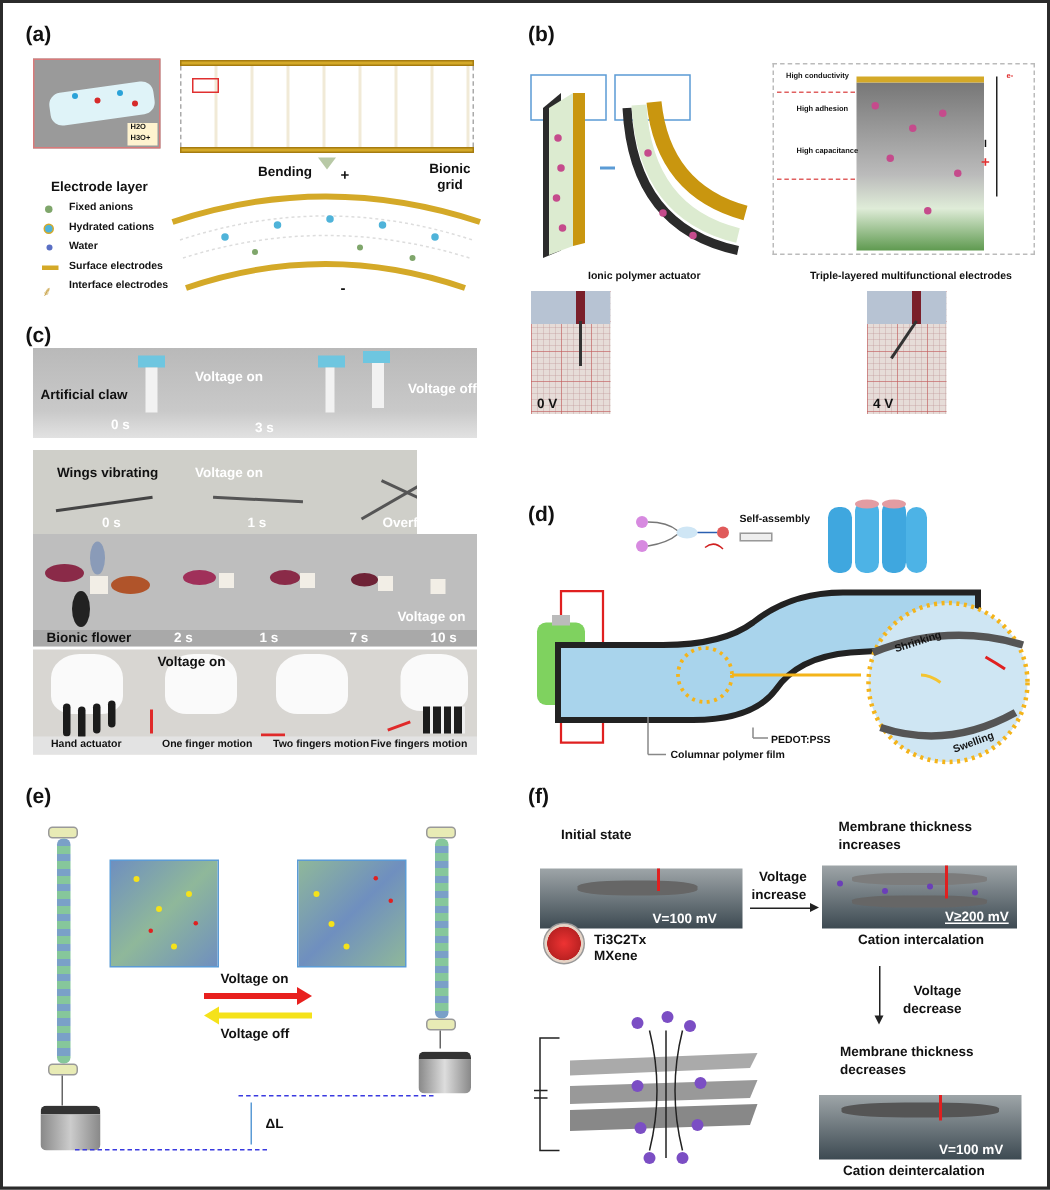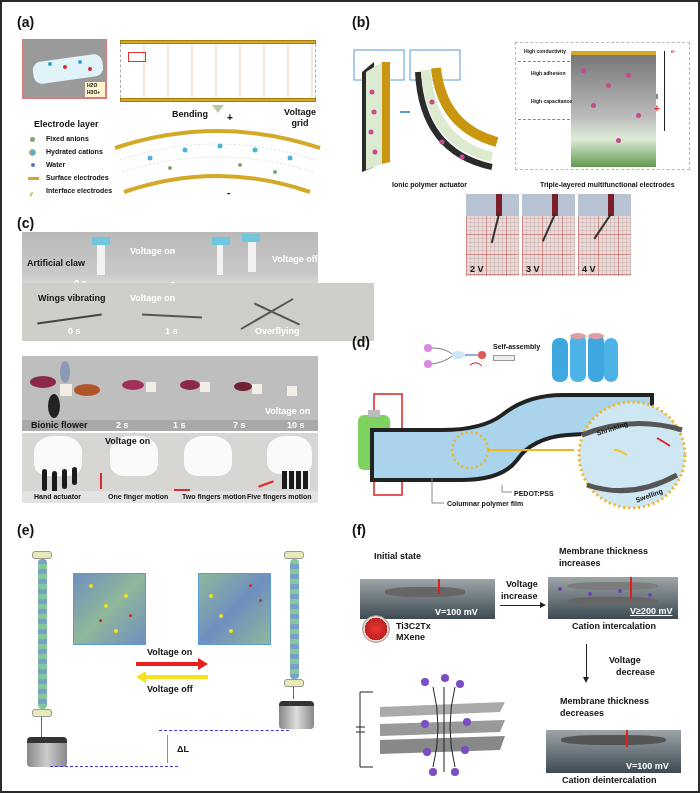--- a/index.html
+++ b/index.html
@@ -46,21 +46,21 @@
 
     <div class="abs" style="left:118px;top:38px;width:196px;height:62px;">
       <div class="electrode" style="left:0;top:0;width:196px;height:4px;"></div>
       <div class="abs" style="left:0;top:4px;width:196px;height:54px;background:repeating-linear-gradient(90deg,#fff 0 22px,#f1ead7 22px 24px);border-left:1px dashed #aaa;border-right:1px dashed #aaa;"></div>
       <div class="electrode" style="left:0;top:58px;width:196px;height:4px;"></div>
       <div class="abs" style="left:8px;top:12px;width:18px;height:10px;border:1px solid #e03030;"></div>
     </div>
     <div class="lbl" style="left:170px;top:107px;">Bending</div>
     <div class="abs" style="left:210px;top:103px;width:0;height:0;border-left:6px solid transparent;border-right:6px solid transparent;border-top:8px solid #b8c9a6;"></div>
     <div class="lbl" style="left:225px;top:110px;font-size:10px;">+</div>
-    <div class="lbl" style="left:278px;top:105px;font-size:9px;text-align:center;white-space:normal;width:40px;line-height:11px;"><span>Voltage grid</span></div>
+    <div class="lbl" style="left:278px;top:105px;font-size:9px;text-align:center;white-space:normal;width:40px;line-height:11px;"><span>Bionic grid</span></div>
     <div class="lbl" style="left:32px;top:117px;">Electrode layer</div>
 
     <svg class="abs" style="left:108px;top:118px;" width="215" height="80" viewBox="0 0 215 80">
       <path d="M5 28 Q107 -6 210 28" stroke="#d4a928" stroke-width="4" fill="none"></path>
       <path d="M10 40 Q107 8 205 40" stroke="#ddd" stroke-width="1" stroke-dasharray="2 2" fill="none"></path>
       <path d="M12 52 Q107 22 203 52" stroke="#ddd" stroke-width="1" stroke-dasharray="2 2" fill="none"></path>
       <path d="M14 72 Q107 40 200 72" stroke="#d4a928" stroke-width="4" fill="none"></path>
       <circle cx="40" cy="38" r="2.5" fill="#4fb3d9"></circle>
         <circle cx="75" cy="30" r="2.5" fill="#4fb3d9"></circle>
       <circle cx="110" cy="26" r="2.5" fill="#4fb3d9"></circle>
@@ -134,31 +134,25 @@
       <div class="dot" style="left:100px;top:95px;width:5px;height:5px;background:#c54b8c"></div>
       <div class="abs" style="left:148px;top:8px;width:1px;height:80px;background:#222;"></div>
       <div class="lbl-s" style="left:140px;top:50px;">I</div>
       <div class="abs" style="left:138px;top:60px;color:#e03030;font-weight:bold;font-size:10px;">+</div>
       <div class="lbl-s" style="left:155px;top:5px;color:#e03030;font-size:5px;">e-</div>
     </div>
     <div class="lbl-s" style="left:42px;top:179px;">Ionic polymer actuator</div>
     <div class="lbl-s" style="left:190px;top:179px;">Triple-layered multifunctional electrodes</div>
 
     <div class="abs" style="left:4px;top:192px;width:332px;height:82px;">
-      <div class="photo grid-bg" style="left:112px;top:0;width:53px;height:82px;">
+      <div class="photo grid-bg" style="left:0;top:0;width:53px;height:82px;">
           <div class="abs" style="left:0;top:0;width:53px;height:22px;background:#b7c3d3"></div>
           <div class="abs" style="left:30px;top:0;width:6px;height:22px;background:#7a1f2a"></div>
-          <div class="abs" style="left:32px;top:20px;width:2px;height:30px;background:#333;transform:rotate(14deg);transform-origin:top;"></div>
-          <div class="lbl" style="left:4px;top:70px;">2 V</div>
-        </div>
-      <div class="photo grid-bg" style="left:168px;top:0;width:53px;height:82px;">
-          <div class="abs" style="left:0;top:0;width:53px;height:22px;background:#b7c3d3"></div>
-          <div class="abs" style="left:30px;top:0;width:6px;height:22px;background:#7a1f2a"></div>
-          <div class="abs" style="left:32px;top:20px;width:2px;height:30px;background:#333;transform:rotate(24deg);transform-origin:top;"></div>
-          <div class="lbl" style="left:4px;top:70px;">3 V</div>
+          <div class="abs" style="left:32px;top:20px;width:2px;height:30px;background:#333"></div>
+          <div class="lbl" style="left:4px;top:70px;">0 V</div>
         </div>
       <div class="photo grid-bg" style="left:224px;top:0;width:53px;height:82px;">
           <div class="abs" style="left:0;top:0;width:53px;height:22px;background:#b7c3d3"></div>
           <div class="abs" style="left:30px;top:0;width:6px;height:22px;background:#7a1f2a"></div>
           <div class="abs" style="left:32px;top:20px;width:2px;height:30px;background:#333;transform:rotate(34deg);transform-origin:top;"></div>
           <div class="lbl" style="left:4px;top:70px;">4 V</div>
         </div>
     </div>
   </div>
 
@@ -172,21 +166,21 @@
       <div class="abs" style="left:195px;top:13px;width:6px;height:30px;background:#f2f2f2"></div>
       <div class="abs" style="left:220px;top:2px;width:18px;height:8px;background:#6ec6e0"></div>
       <div class="abs" style="left:226px;top:10px;width:8px;height:30px;background:#f2f2f2"></div>
       <div class="lbl" style="left:5px;top:26px;">Artificial claw</div>
       <div class="lbl-w" style="left:108px;top:14px;">Voltage on</div>
       <div class="lbl-w" style="left:250px;top:22px;">Voltage off</div>
       <div class="lbl-w" style="left:52px;top:46px;">0 s</div>
       <div class="lbl-w" style="left:148px;top:48px;">3 s</div>
     </div>
 
-    <div class="photo" style="left:20px;top:69px;width:352px;height:58px;background:#cfcfc9;">
+    <div class="photo" style="left:20px;top:86px;width:256px;height:58px;background:#cfcfc9;">
       <div class="abs" style="left:15px;top:35px;width:65px;height:2px;background:#444;transform:rotate(-8deg);"></div>
       <div class="abs" style="left:120px;top:32px;width:60px;height:2px;background:#555;transform:rotate(3deg);"></div>
       <div class="abs" style="left:215px;top:30px;width:60px;height:2px;background:#555;transform:rotate(-30deg);"></div>
       <div class="abs" style="left:230px;top:30px;width:50px;height:2px;background:#555;transform:rotate(25deg);"></div>
       <div class="lbl" style="left:16px;top:10px;">Wings vibrating</div>
       <div class="lbl-w" style="left:108px;top:10px;">Voltage on</div>
       <div class="lbl-w" style="left:233px;top:43px;">Overflying</div>
       <div class="lbl-w" style="left:46px;top:43px;">0 s</div>
       <div class="lbl-w" style="left:143px;top:43px;">1 s</div>
     </div>
@@ -351,21 +345,21 @@
         <div class="dot" style="left:40px;top:15px;width:4px;height:4px;background:#6b3fb8"></div>
       <div class="dot" style="left:70px;top:12px;width:4px;height:4px;background:#6b3fb8"></div>
         <div class="dot" style="left:100px;top:16px;width:4px;height:4px;background:#6b3fb8"></div>
       <div class="abs" style="left:82px;top:-8px;width:2px;height:30px;background:#e02020;"></div>
       <div class="lbl-w" style="left:82px;top:29px;text-decoration:underline;">V≥200 mV</div>
     </div>
     <div class="lbl" style="left:222px;top:104px;">Cation intercalation</div>
     <div class="abs" style="left:236px;top:127px;width:1px;height:34px;background:#222;"></div>
     <div class="abs" style="left:233px;top:160px;border-left:3px solid transparent;border-right:3px solid transparent;border-top:6px solid #222;"></div>
     <div class="lbl" style="left:259px;top:138px;">Voltage</div>
-    <div class="lbl" style="left:266px;top:150px;">decrease</div>
+    <div class="lbl" style="left:252px;top:150px;">decrease</div>
 
     <svg class="abs" style="left:5px;top:155px;" width="170" height="110" viewBox="0 0 170 110">
       <path d="M18 20 L5 20 L5 95 L18 95" stroke="#222" fill="none"></path>
       <line x1="1" y1="55" x2="10" y2="55" stroke="#222"></line>
         <line x1="1" y1="60" x2="10" y2="60" stroke="#222"></line>
       <path d="M25 35 L150 30 L145 40 L25 45 Z" fill="#aaa"></path>
       <path d="M25 52 L150 48 L145 60 L25 64 Z" fill="#999"></path>
       <path d="M25 68 L150 64 L145 78 L25 82 Z" fill="#888"></path>
       <circle cx="70" cy="10" r="4" fill="#7b4ec4"></circle>
         <circle cx="90" cy="6" r="4" fill="#7b4ec4"></circle>

